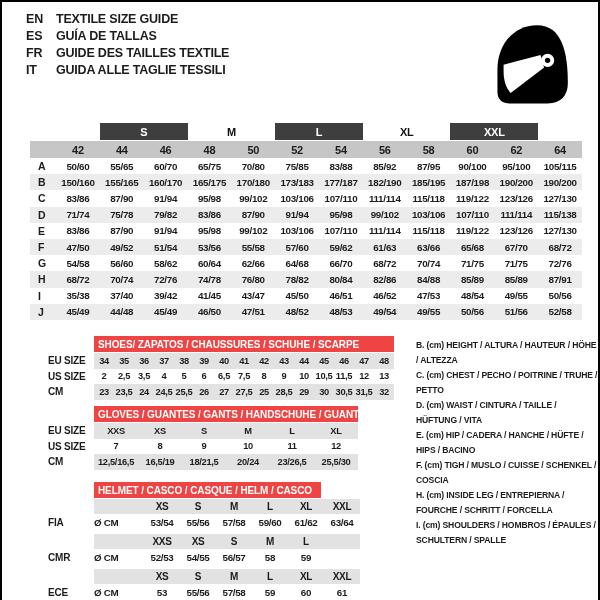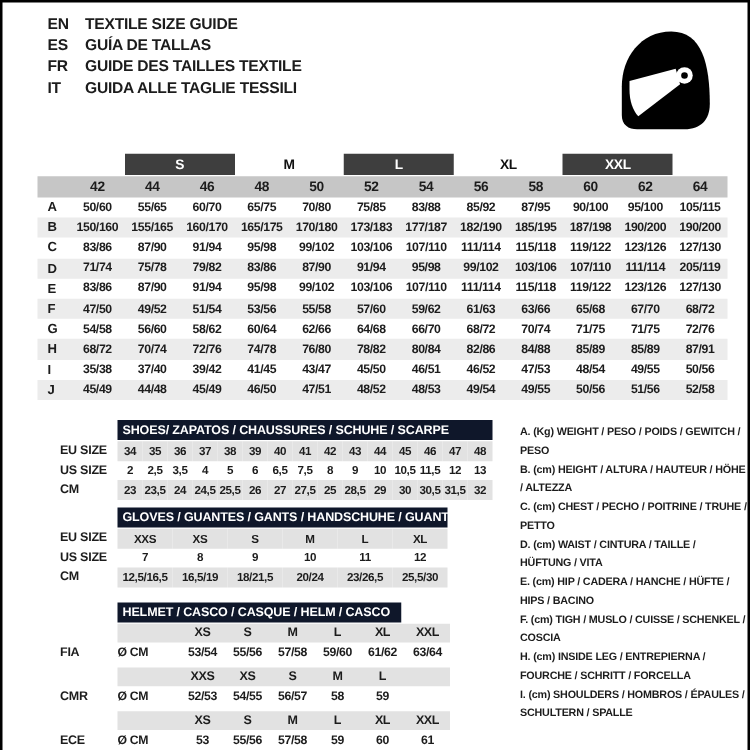--- a/index.html
+++ b/index.html
@@ -1,20 +1,20 @@
 <!DOCTYPE html>
 <html><head>
 <meta charset="utf-8">
 <style>
   html,body{margin:0;padding:0;background:#fff;}
   .page{position:relative;width:600px;height:600px;background:#fff;overflow:hidden;box-sizing:border-box;
         border-top:2px solid #000;border-left:2px solid #000;border-right:2px solid #000;
         font-family:"Liberation Sans",sans-serif;font-weight:700;color:#1c1c1c;}
   
-  .langs{position:absolute;left:36px;top:9px;}
+  .langs{position:absolute;left:24px;top:9px;}
   .lang-row{display:flex;font-size:12.5px;line-height:17px;letter-spacing:-0.2px;}
   .lang-code{width:30px;}
   .lang-label{white-space:nowrap;}
   
   .helmet-svg{position:absolute;left:484px;top:14px;width:88px;height:94px;}
   
   .main-table{position:absolute;left:28px;top:121px;width:552px;}
   .m-row{display:grid;grid-template-columns:26px repeat(12,1fr);}
   .cell{display:flex;align-items:center;justify-content:center;letter-spacing:-0.3px;white-space:nowrap;}
   .group-row{height:17px;margin-bottom:1px;}
@@ -27,21 +27,21 @@
   
   .subtable{position:absolute;left:30px;}
   #shoesTable{top:334px;}
   #glovesTable{top:404px;}
   #helmetTable{top:480px;}
   .s-row{}
   .shoes-grid{display:grid;grid-template-columns:62px repeat(15,20px);}
   .gloves-grid{display:grid;grid-template-columns:62px repeat(6,44px);text-align:center;}
   .helmet-grid{display:grid;grid-template-columns:62px 50px repeat(6,36px);}
   .sub-title-row{height:16px;margin-bottom:1px;}
-  .title-bar{grid-column:2 / -1;background:#0f172a;color:#fff;display:flex;align-items:center;
+  .title-bar{grid-column:2 / -1;background:#ef4444;color:#fff;display:flex;align-items:center;
              padding-left:4px;font-size:10px;letter-spacing:-0.1px;white-space:nowrap;}
   #helmetTable .title-bar{width:84%;}
   .sub-row{height:15.6px;font-size:9.3px;}
   .label-cell{justify-content:flex-start;font-size:10px;letter-spacing:-0.2px;margin-left:16px;}
   .shaded{background:#e2e2e2;}
   .sizes-row{height:15px;font-size:10px;margin-top:1px;}
   .val-row{height:17px;font-size:9.8px;margin-bottom:3px;}
   .unit-cell{justify-content:flex-start;font-size:9.8px;}
   
   .legend{position:absolute;left:414px;top:336px;width:182px;font-size:8.6px;line-height:15px;letter-spacing:-0.15px;}
@@ -152,21 +152,21 @@
         <div class="cell">75/78</div>
         <div class="cell">79/82</div>
         <div class="cell">83/86</div>
         <div class="cell">87/90</div>
         <div class="cell">91/94</div>
         <div class="cell">95/98</div>
         <div class="cell">99/102</div>
         <div class="cell">103/106</div>
         <div class="cell">107/110</div>
         <div class="cell">111/114</div>
-        <div class="cell">205/119</div>
+        <div class="cell">115/138</div>
       </div>
       <div class="m-row data-row">
         <div class="cell letter-cell">E</div>
         <div class="cell">83/86</div>
         <div class="cell">87/90</div>
         <div class="cell">91/94</div>
         <div class="cell">95/98</div>
         <div class="cell">99/102</div>
         <div class="cell">103/106</div>
         <div class="cell">107/110</div>
@@ -409,21 +409,20 @@
         <div class="cell">53</div>
         <div class="cell">55/56</div>
         <div class="cell">57/58</div>
         <div class="cell">59</div>
         <div class="cell">60</div>
         <div class="cell">61</div>
       </div>
     </div>
 
   <div class="legend" id="legend">
-      <div class="legend-item">A. (Kg) WEIGHT / PESO / POIDS / GEWITCH / PESO</div>
       <div class="legend-item">B. (cm) HEIGHT / ALTURA / HAUTEUR / HÖHE / ALTEZZA</div>
       <div class="legend-item">C. (cm) CHEST / PECHO / POITRINE / TRUHE / PETTO</div>
       <div class="legend-item">D. (cm) WAIST / CINTURA / TAILLE / HÜFTUNG / VITA</div>
       <div class="legend-item">E. (cm) HIP / CADERA / HANCHE / HÜFTE / HIPS / BACINO</div>
       <div class="legend-item">F. (cm) TIGH / MUSLO / CUISSE / SCHENKEL / COSCIA</div>
       <div class="legend-item">H. (cm) INSIDE LEG / ENTREPIERNA / FOURCHE / SCHRITT / FORCELLA</div>
       <div class="legend-item">I. (cm) SHOULDERS / HOMBROS / ÉPAULES / SCHULTERN / SPALLE</div>
     </div>
 
 </div>

